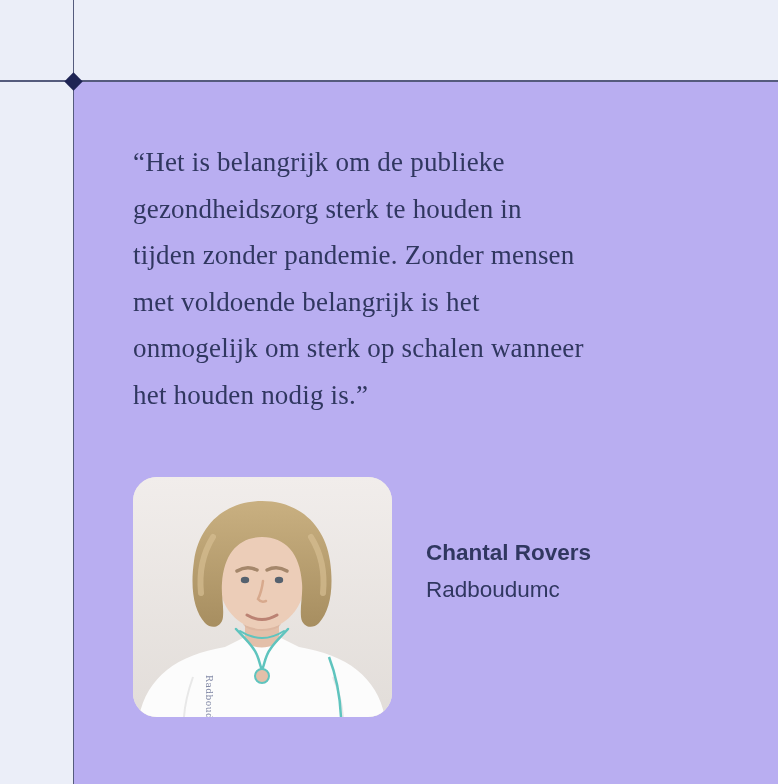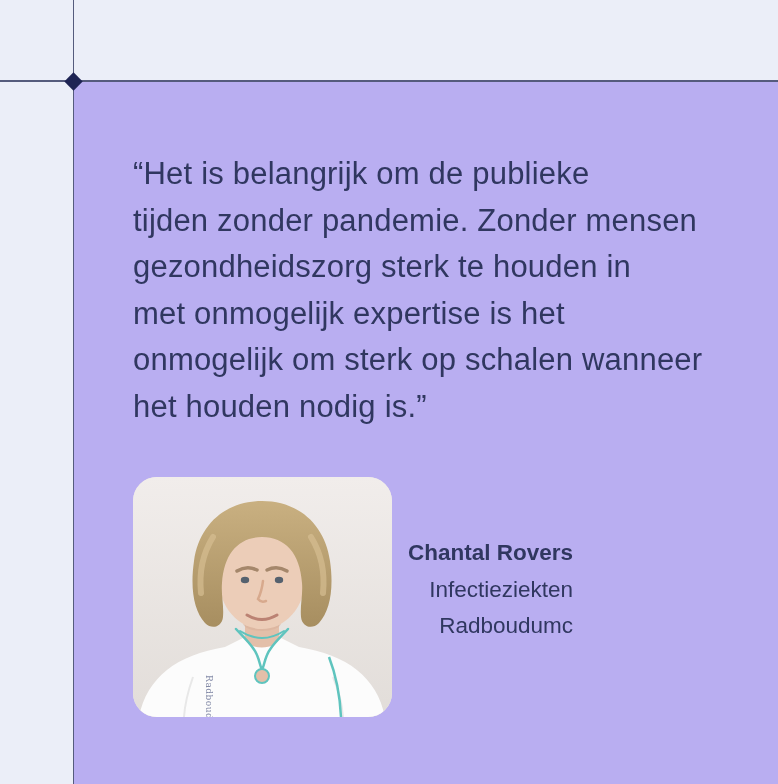--- a/index.html
+++ b/index.html
@@ -27,27 +27,27 @@
     position:absolute;left:67px;top:74.5px;width:13px;height:13px;
     background:var(--marker);transform:rotate(45deg);z-index:4;
   }
 
   
   .card{
     position:absolute;left:74px;top:81px;right:0;bottom:0;
     background:var(--card_bg);z-index:1;
   }
   .quote{
-    position:absolute;left:59px;top:70px;width:610px;
-    font-size:31px;line-height:46.6px;font-weight:500;
-    color:var(--ink);letter-spacing:.2px;
+    position:absolute;left:59px;top:58px;width:610px;
+    font-size:27px;line-height:46.6px;font-weight:500;
+    color:var(--ink);letter-spacing:.2px;font-family:Liberation Serif, serif;
   }
   .profile{
     position:absolute;left:59px;top:396px;
-    display:flex;gap:16px;align-items:flex-start;text-align:right;
+    display:flex;gap:34px;align-items:flex-start;
   }
   .photo{
     width:259px;height:240px;border-radius:24px;overflow:hidden;
     background:var(--photo_bg);flex:0 0 auto;
   }
   .photo svg{display:block;width:100%;height:100%;}
   .attribution{
     margin-top:58px;font-size:22.5px;line-height:36.6px;color:var(--ink);
   }
   .attribution .name{font-weight:700;}
@@ -58,23 +58,23 @@
 <div class="canvas">
 
   <div class="guide-h"></div>
   <div class="guide-v"></div>
   <div class="guide-marker"></div>
 
   <section class="card">
 
     <blockquote class="quote">
       <div class="quote-line">“Het is belangrijk om de publieke</div>
+      <div class="quote-line">gezondheidszorg sterk te houden in</div>
       <div class="quote-line">tijden zonder pandemie. Zonder mensen</div>
-      <div class="quote-line">gezondheidszorg sterk te houden in</div>
-      <div class="quote-line">met onmogelijk expertise is het</div>
+      <div class="quote-line">met voldoende belangrijk is het</div>
       <div class="quote-line">onmogelijk om sterk op schalen wanneer</div>
       <div class="quote-line">het houden nodig is.”</div>
     </blockquote>
 
     <div class="profile">
 
       <figure class="photo">
         <svg viewBox="0 0 259 240" xmlns="http://www.w3.org/2000/svg">
           <defs>
             <linearGradient id="bgGrad" x1="0" y1="0" x2="0" y2="1">
@@ -114,19 +114,18 @@
           <circle cx="129" cy="199" r="7" fill="#E3BFA9" stroke="#5FC4BE" stroke-width="2"></circle>
 
           <path d="M196 180 C203 198 207 219 208 240" stroke="#5FC4BE" stroke-width="2.5" fill="none"></path>
 
           <text transform="rotate(90 73 198)" x="73" y="198" font-size="9" fill="#8289A6" letter-spacing="0.5" font-family="'DejaVu Serif',serif">Radboudumc</text>
         </svg>
       </figure>
 
       <div class="attribution">
         <div class="name">Chantal Rovers</div>
-        <div class="role-line">Infectieziekten</div>
         <div class="role-line">Radboudumc</div>
       </div>
 
     </div>
   </section>
 </div>
 
 </body></html>

